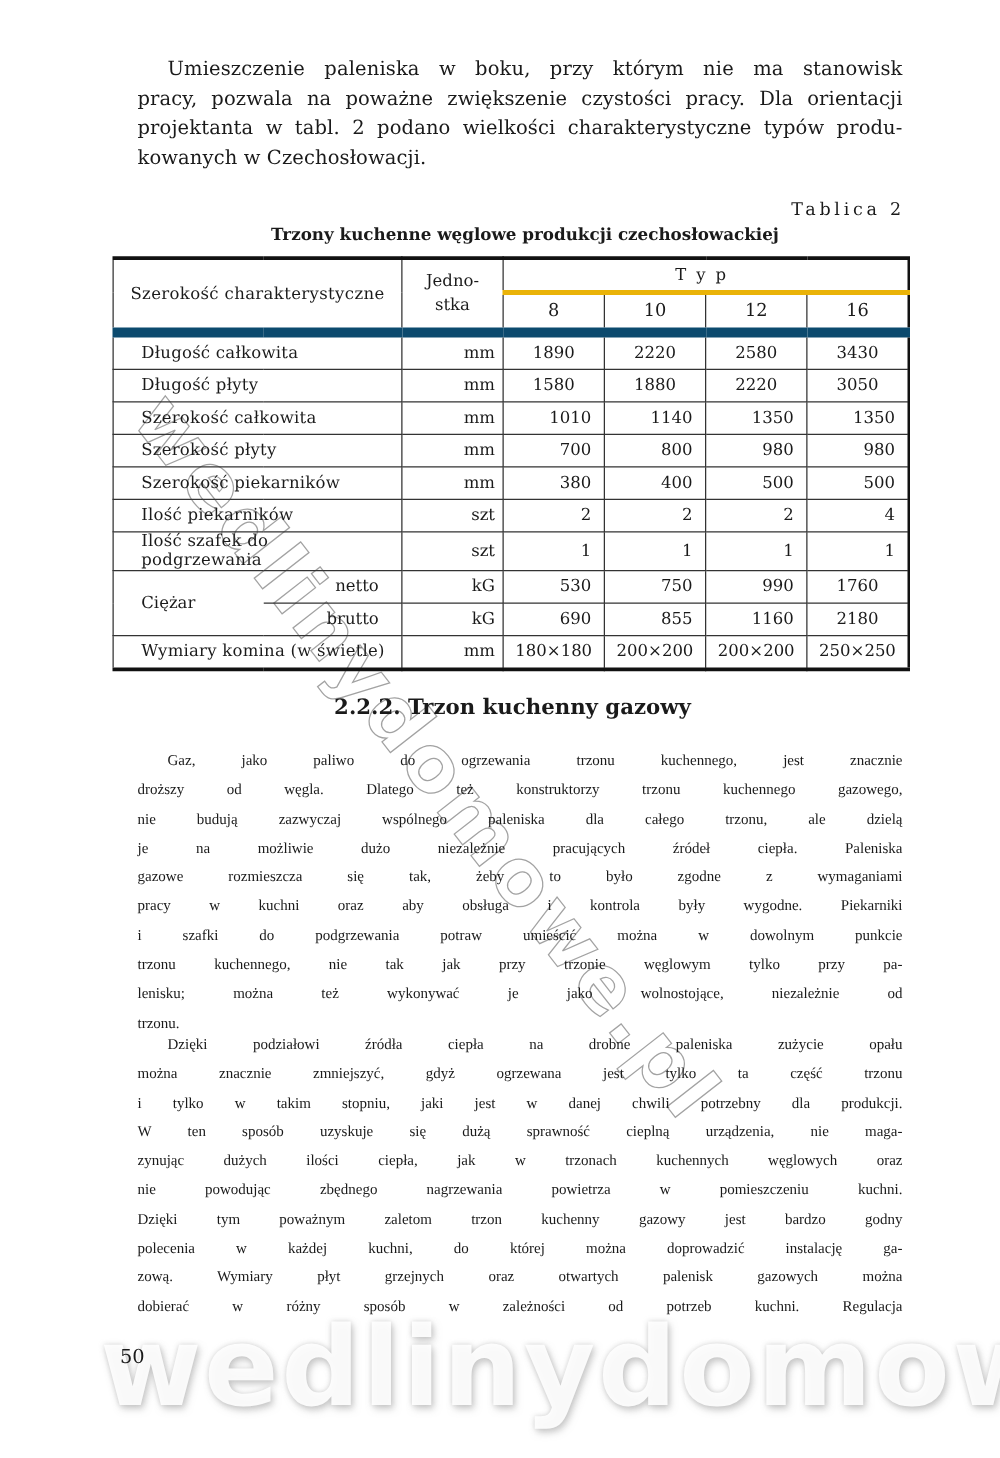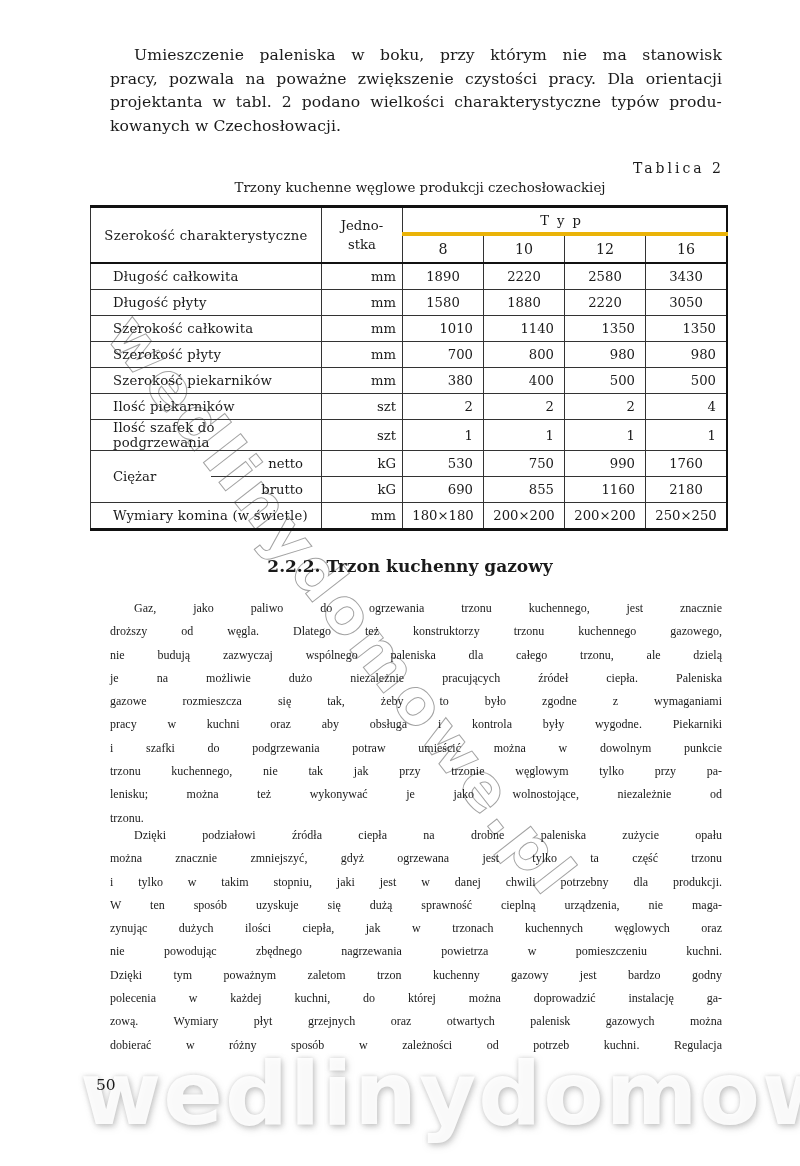--- a/index.html
+++ b/index.html
@@ -29,21 +29,21 @@
   .para .line.indent { padding-left: 24px; }
 
   #intro { top: 44px; font-family: "DejaVu Serif", serif; font-size: 15.6px; line-height: 23.5px; letter-spacing: 0.1px; }
 
   .table-label {
     position: absolute; right: 76px; top: 160px;
     font-family: "DejaVu Serif", serif; font-size: 14px; letter-spacing: 3px;
   }
   .table-title {
     position: absolute; left: 160px; top: 180px; width: 520px; text-align: center;
-    font-family: "DejaVu Serif", serif; font-weight: normal; font-size: 13.4px;
+    font-family: "DejaVu Serif", serif; font-weight: bold; font-size: 13.4px;
   }
 
   table.spec {
     position: absolute;
     left: 90px; top: 205px;
     width: 638px;
     border-collapse: collapse;
     font-family: "DejaVu Serif", serif;
     font-size: 13.2px;
     border-top: 3px solid #111;
@@ -62,21 +62,21 @@
   table.spec th.hdr-unit { text-align: center; width: 68px; line-height: 19px; }
   table.spec th.hdr-typ { text-align: center; height: 24px; letter-spacing: 8px; }
   table.spec th.hdr-num { text-align: center; height: 25px; font-size: 14.2px; }
   table.spec td.name { text-align: left; padding-left: 22px; letter-spacing: 0.2px; }
   table.spec td.unit { text-align: right; }
   table.spec td.val { text-align: right; padding-right: 10px; width: 64px; }
   table.spec td.val.ctr { text-align: center; padding: 0 2px; }
   table.spec td.subname { border-left: none; text-align: right; padding-right: 18px; }
   table.spec td.groupname { border-right: none; text-align: left; padding-left: 22px; }
   table.spec tr.header-row th { border-bottom: 2px solid #111; }
-  table.spec tr.first-data td { border-top: 2px solid #0c4a6e; }
+  table.spec tr.first-data td { border-top: 8px solid #0c4a6e; }
 
   .section-heading {
     position: absolute; left: 240px; top: 556px; width: 340px; text-align: center;
     font-family: "DejaVu Serif", serif; font-weight: bold; font-size: 17px;
   }
 
   #para1 { top: 597px; }
   #para2 { top: 824px; }
 
   .page-number {

